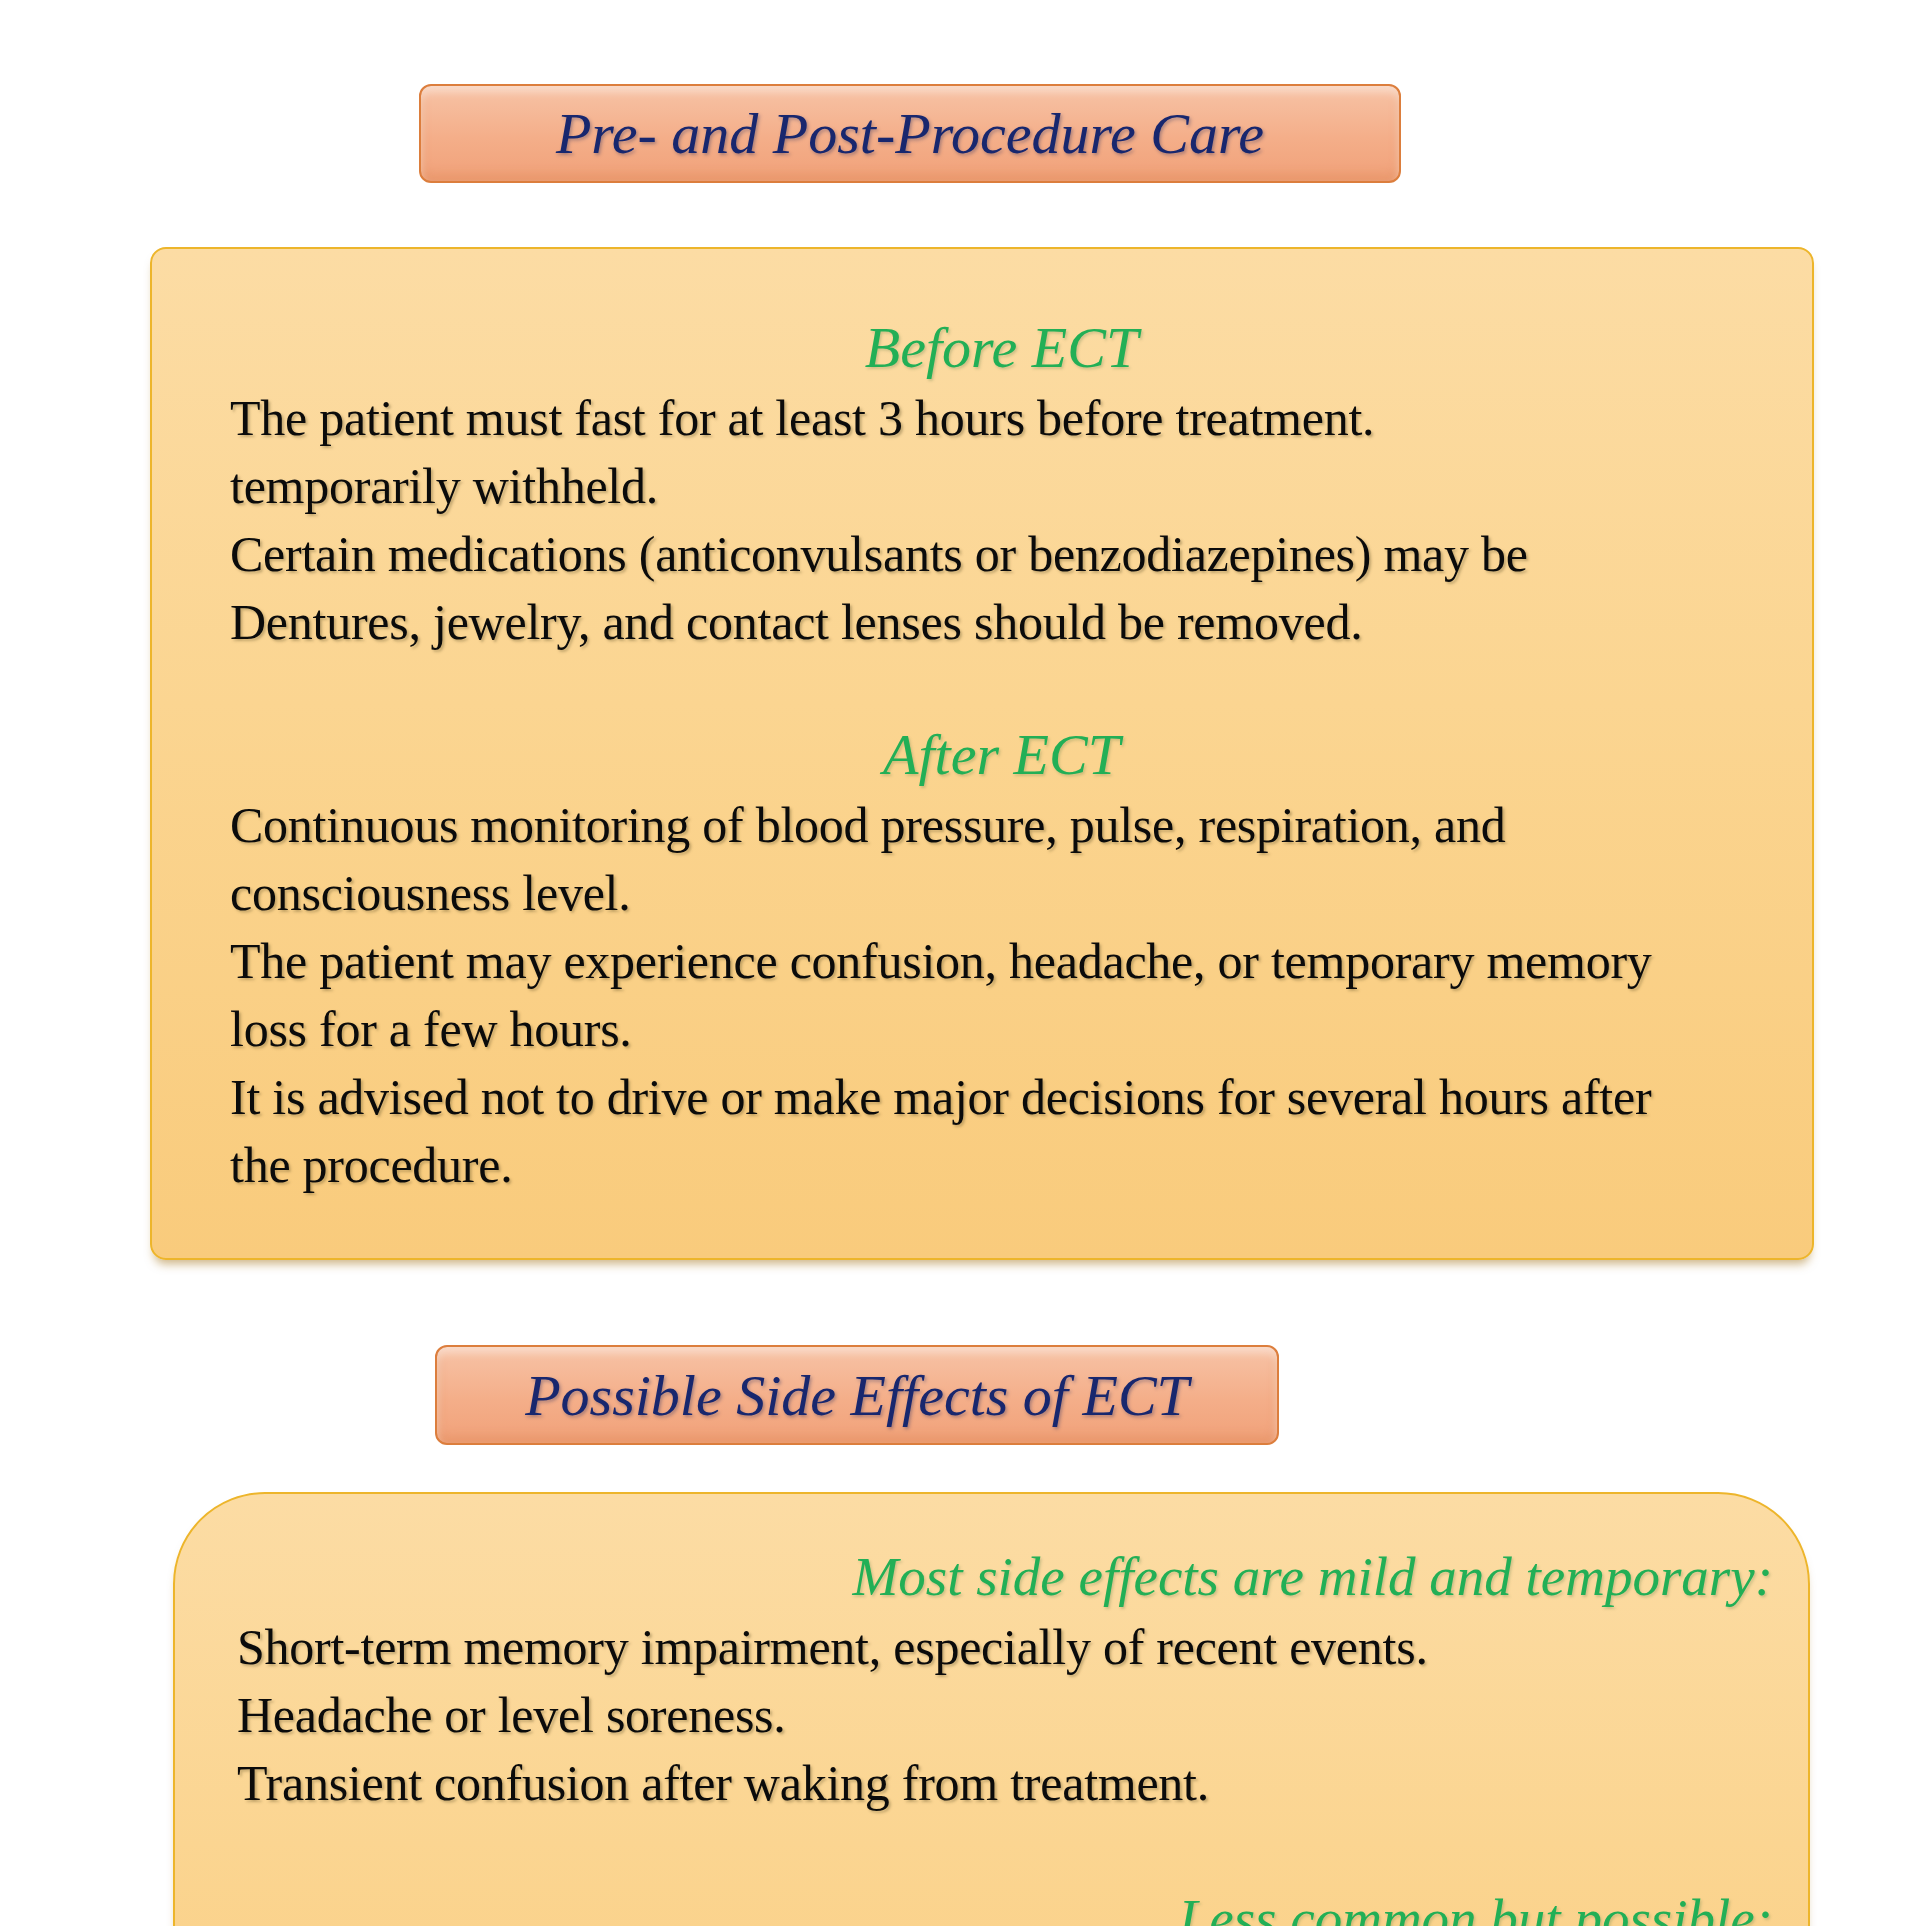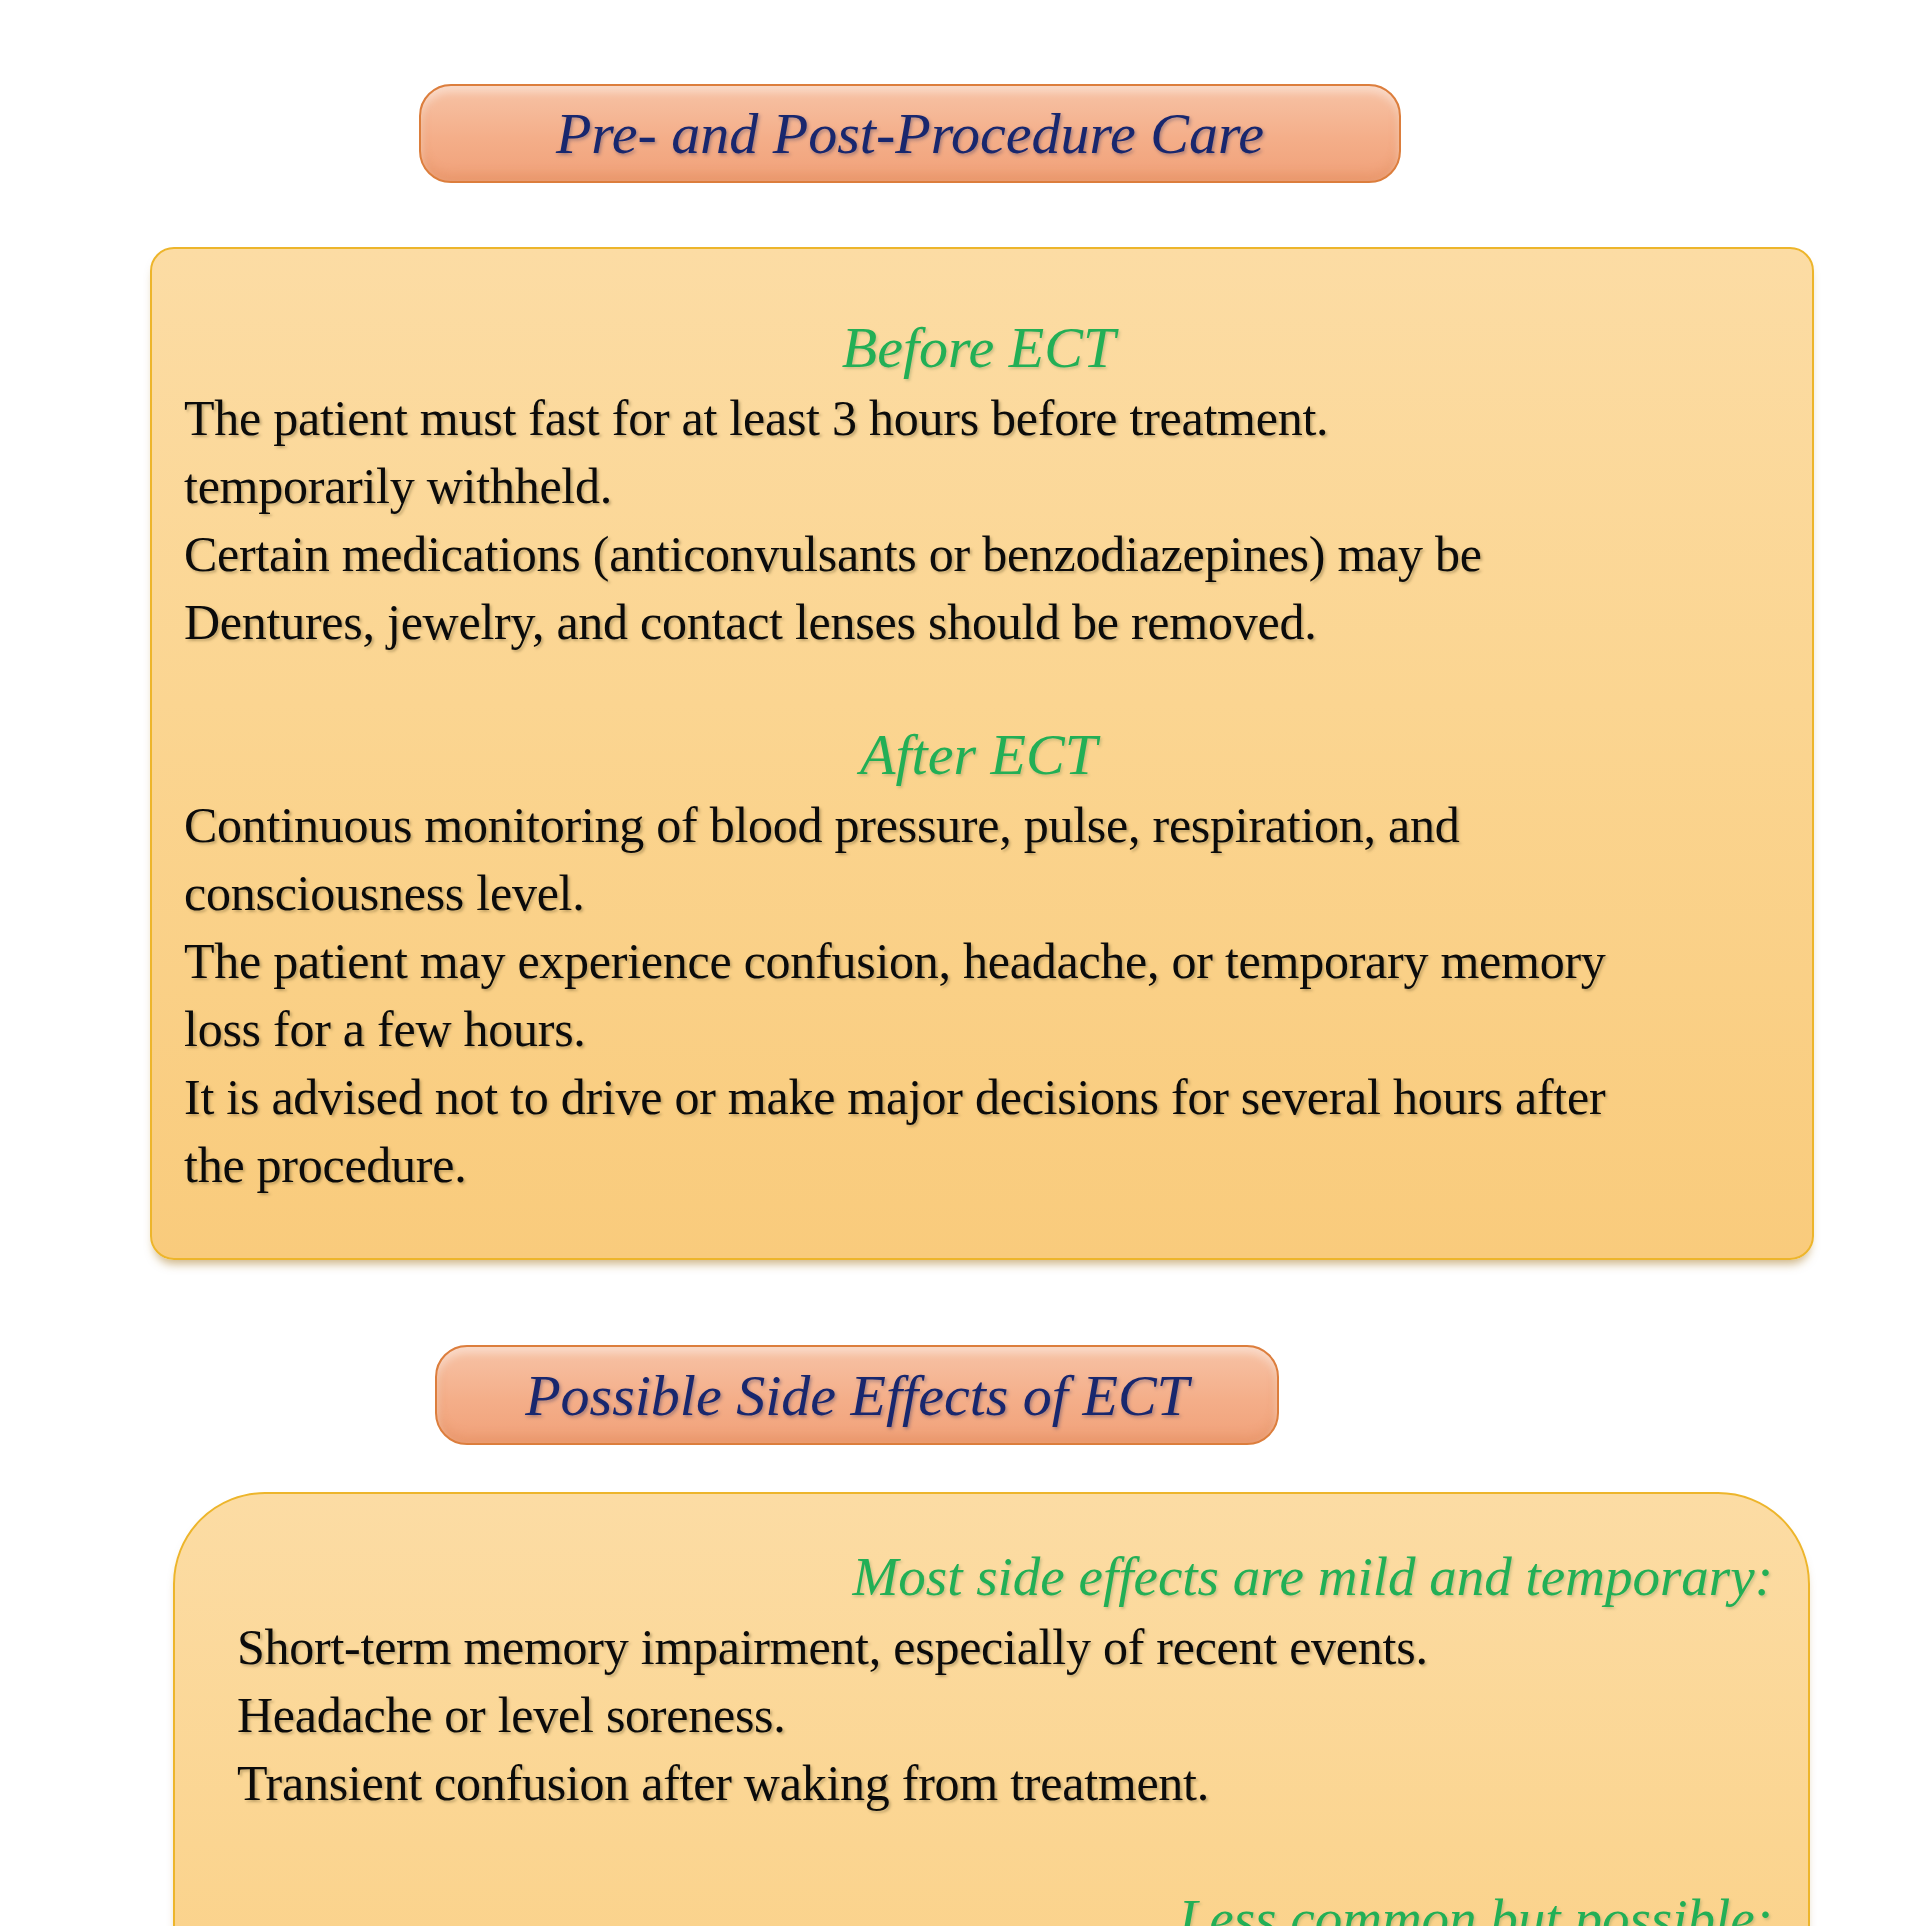--- a/index.html
+++ b/index.html
@@ -17,21 +17,21 @@
   }
 
   
   .banner {
     position: absolute;
     box-sizing: border-box;
     display: flex;
     align-items: center;
     justify-content: center;
     border: 2.3px solid var(--banner_border, #DC7E3D);
-    border-radius: 32px;
+    border-radius: 12px;
     background: linear-gradient(180deg,
       var(--banner_fill_top, #F7C3A6) 0%,
       var(--banner_fill_mid, #F4AE89) 55%,
       var(--banner_fill_bottom, #F1A179) 100%);
     box-shadow:
       inset 0 5.4px 8.5px rgba(255,255,255,0.45),
       inset 0 -6.2px 10.8px rgba(205,115,55,0.22);
   }
   .banner1 { left: 419px; top: 84px;  width: 982px; height: 99px; }
   .banner2 { left: 435px; top: 1345px; width: 844px; height: 100px; }
@@ -50,22 +50,22 @@
     border: 2.3px solid var(--panel_border, #EDB52B);
     background: linear-gradient(180deg,
       var(--panel_fill_top, #FCDCA4) 0%,
       var(--panel_fill_mid, #FBD591) 45%,
       var(--panel_fill_bottom, #F9CB7C) 100%);
     box-shadow: 0 7.7px 10px -4.6px rgba(160, 110, 15, 0.5);
   }
   .panel1 {
     left: 150px; top: 247px;
     width: 1664px; height: 1013px;
-    border-radius: 24px;
-    padding: 62px 39px 0 32px;
+    border-radius: 16px;
+    padding: 62px 39px 0 78px;
   }
   .panel2 {
     left: 173px; top: 1492px;
     width: 1637px; height: 782px;
     border-radius: 92px;
     padding: 46px 35px 0 62px;
   }
 
   .panel-heading {
     font-style: italic;

